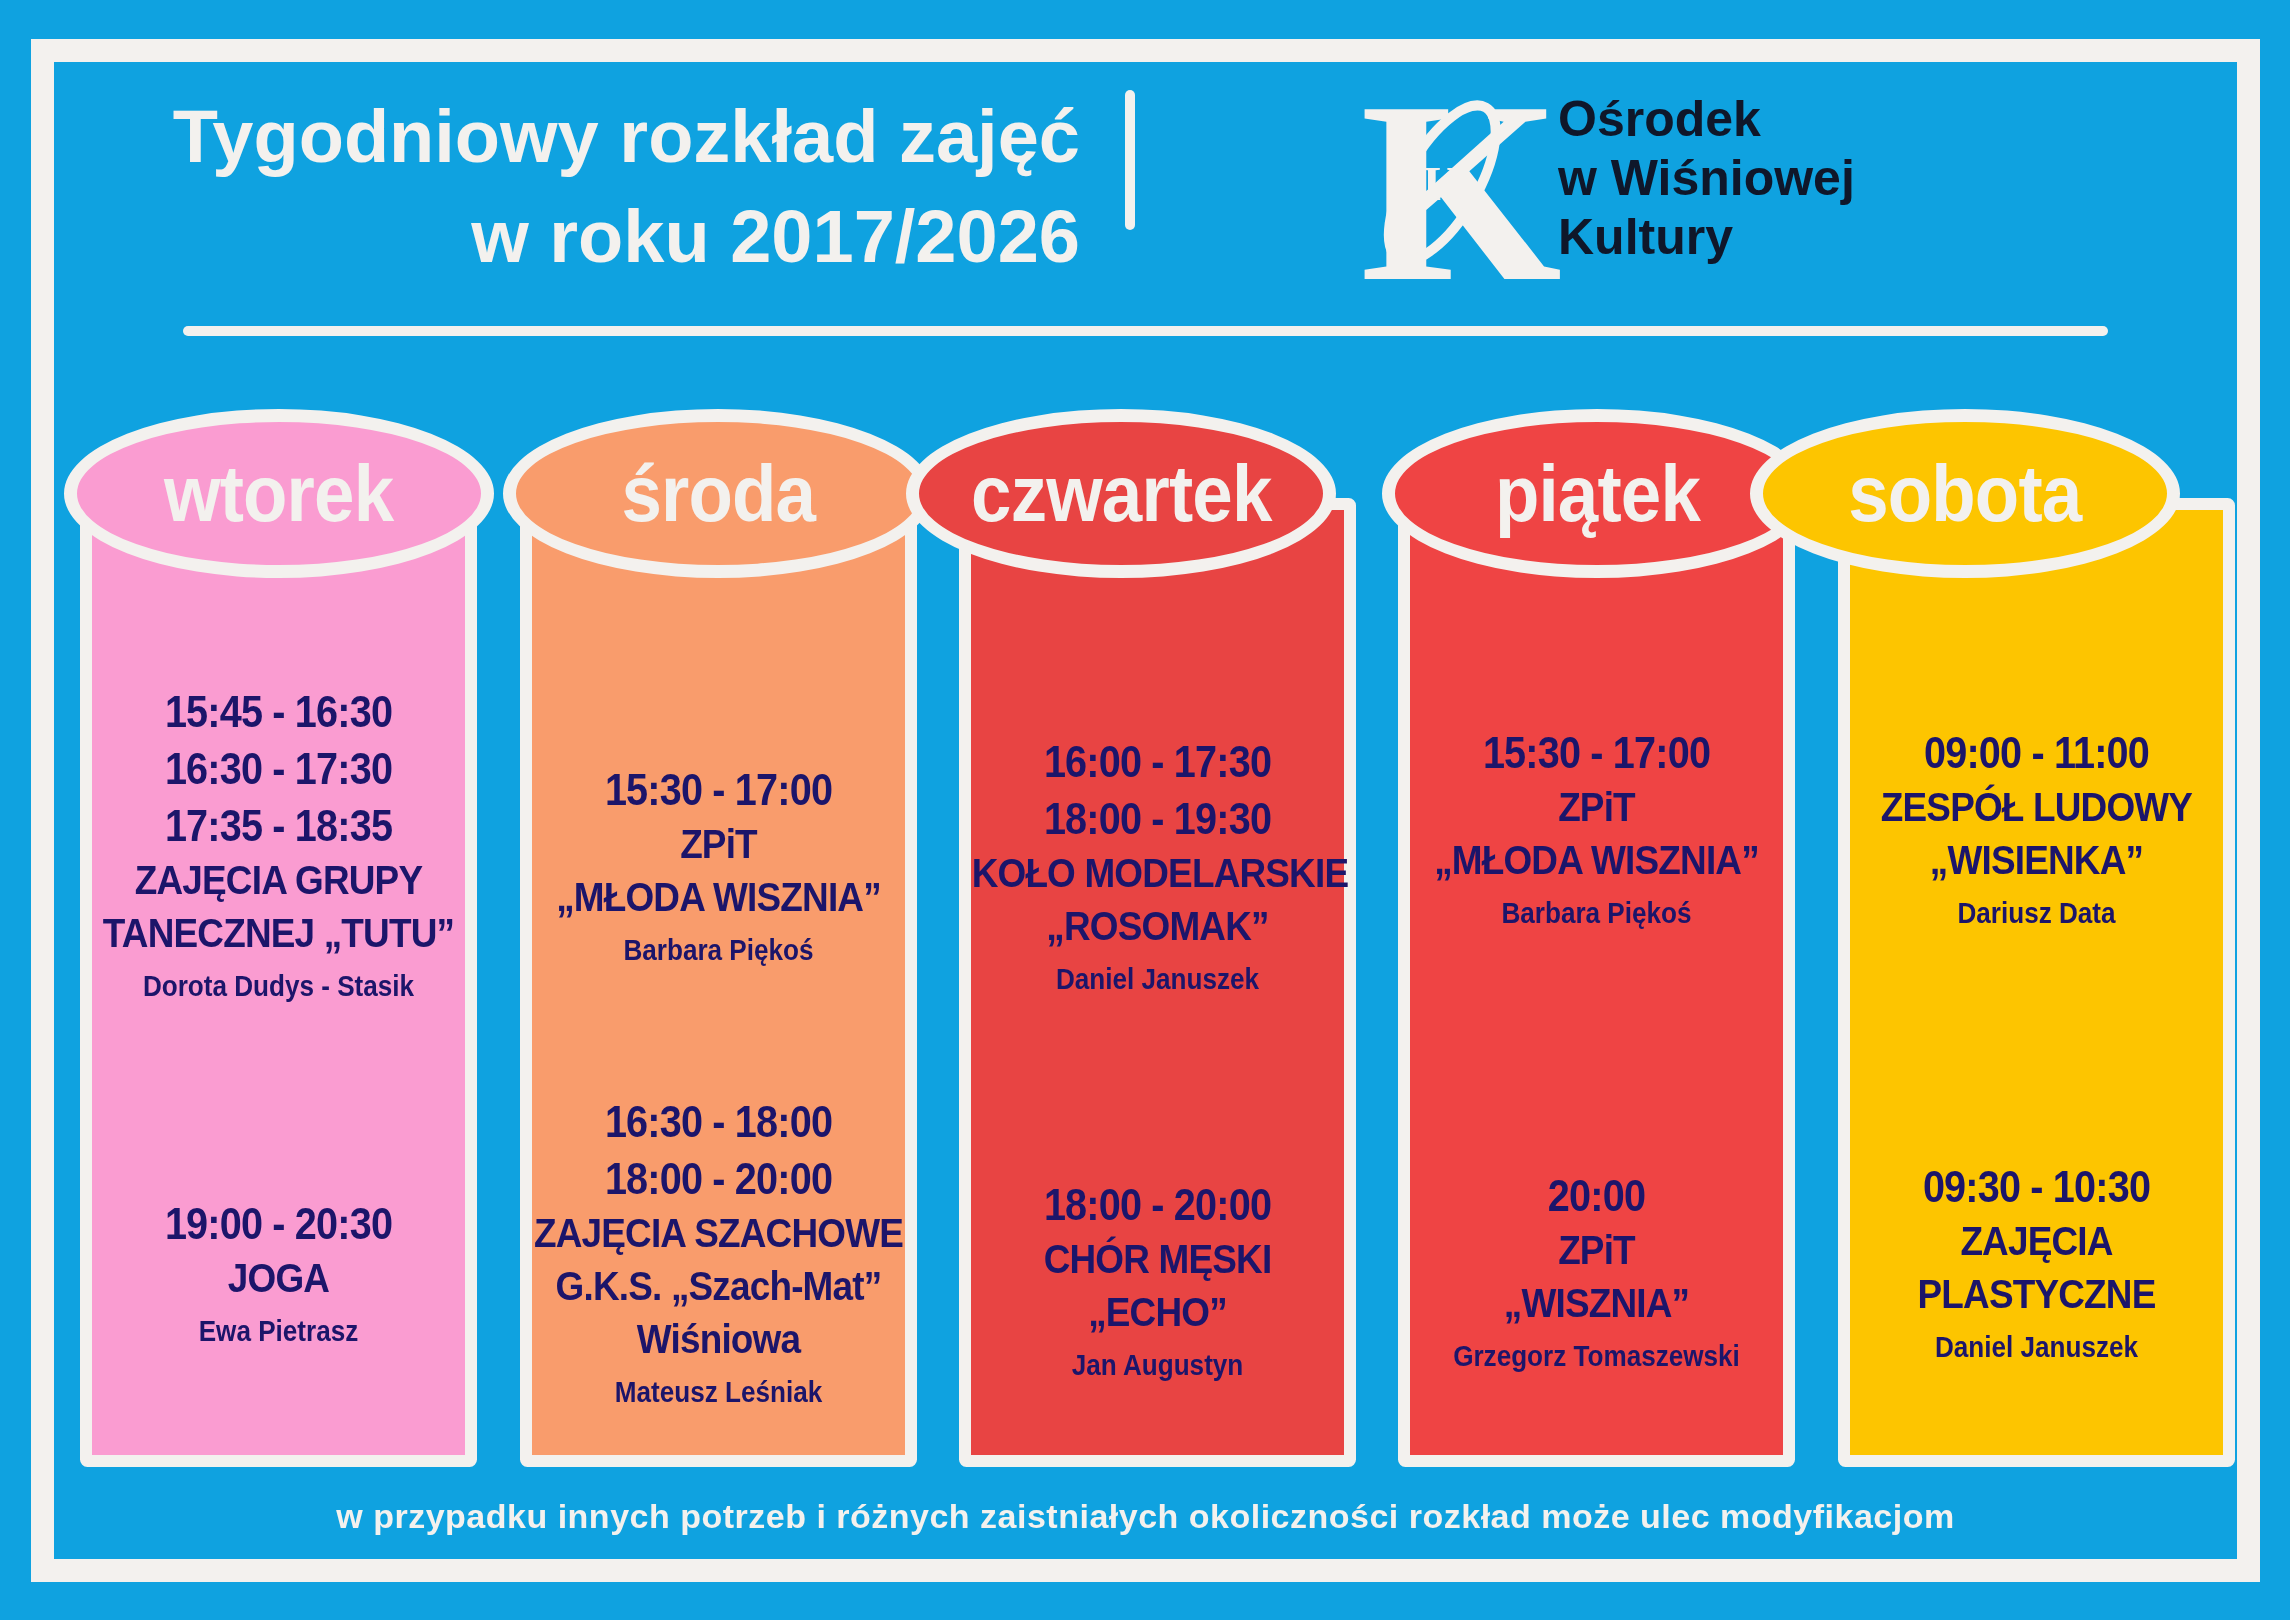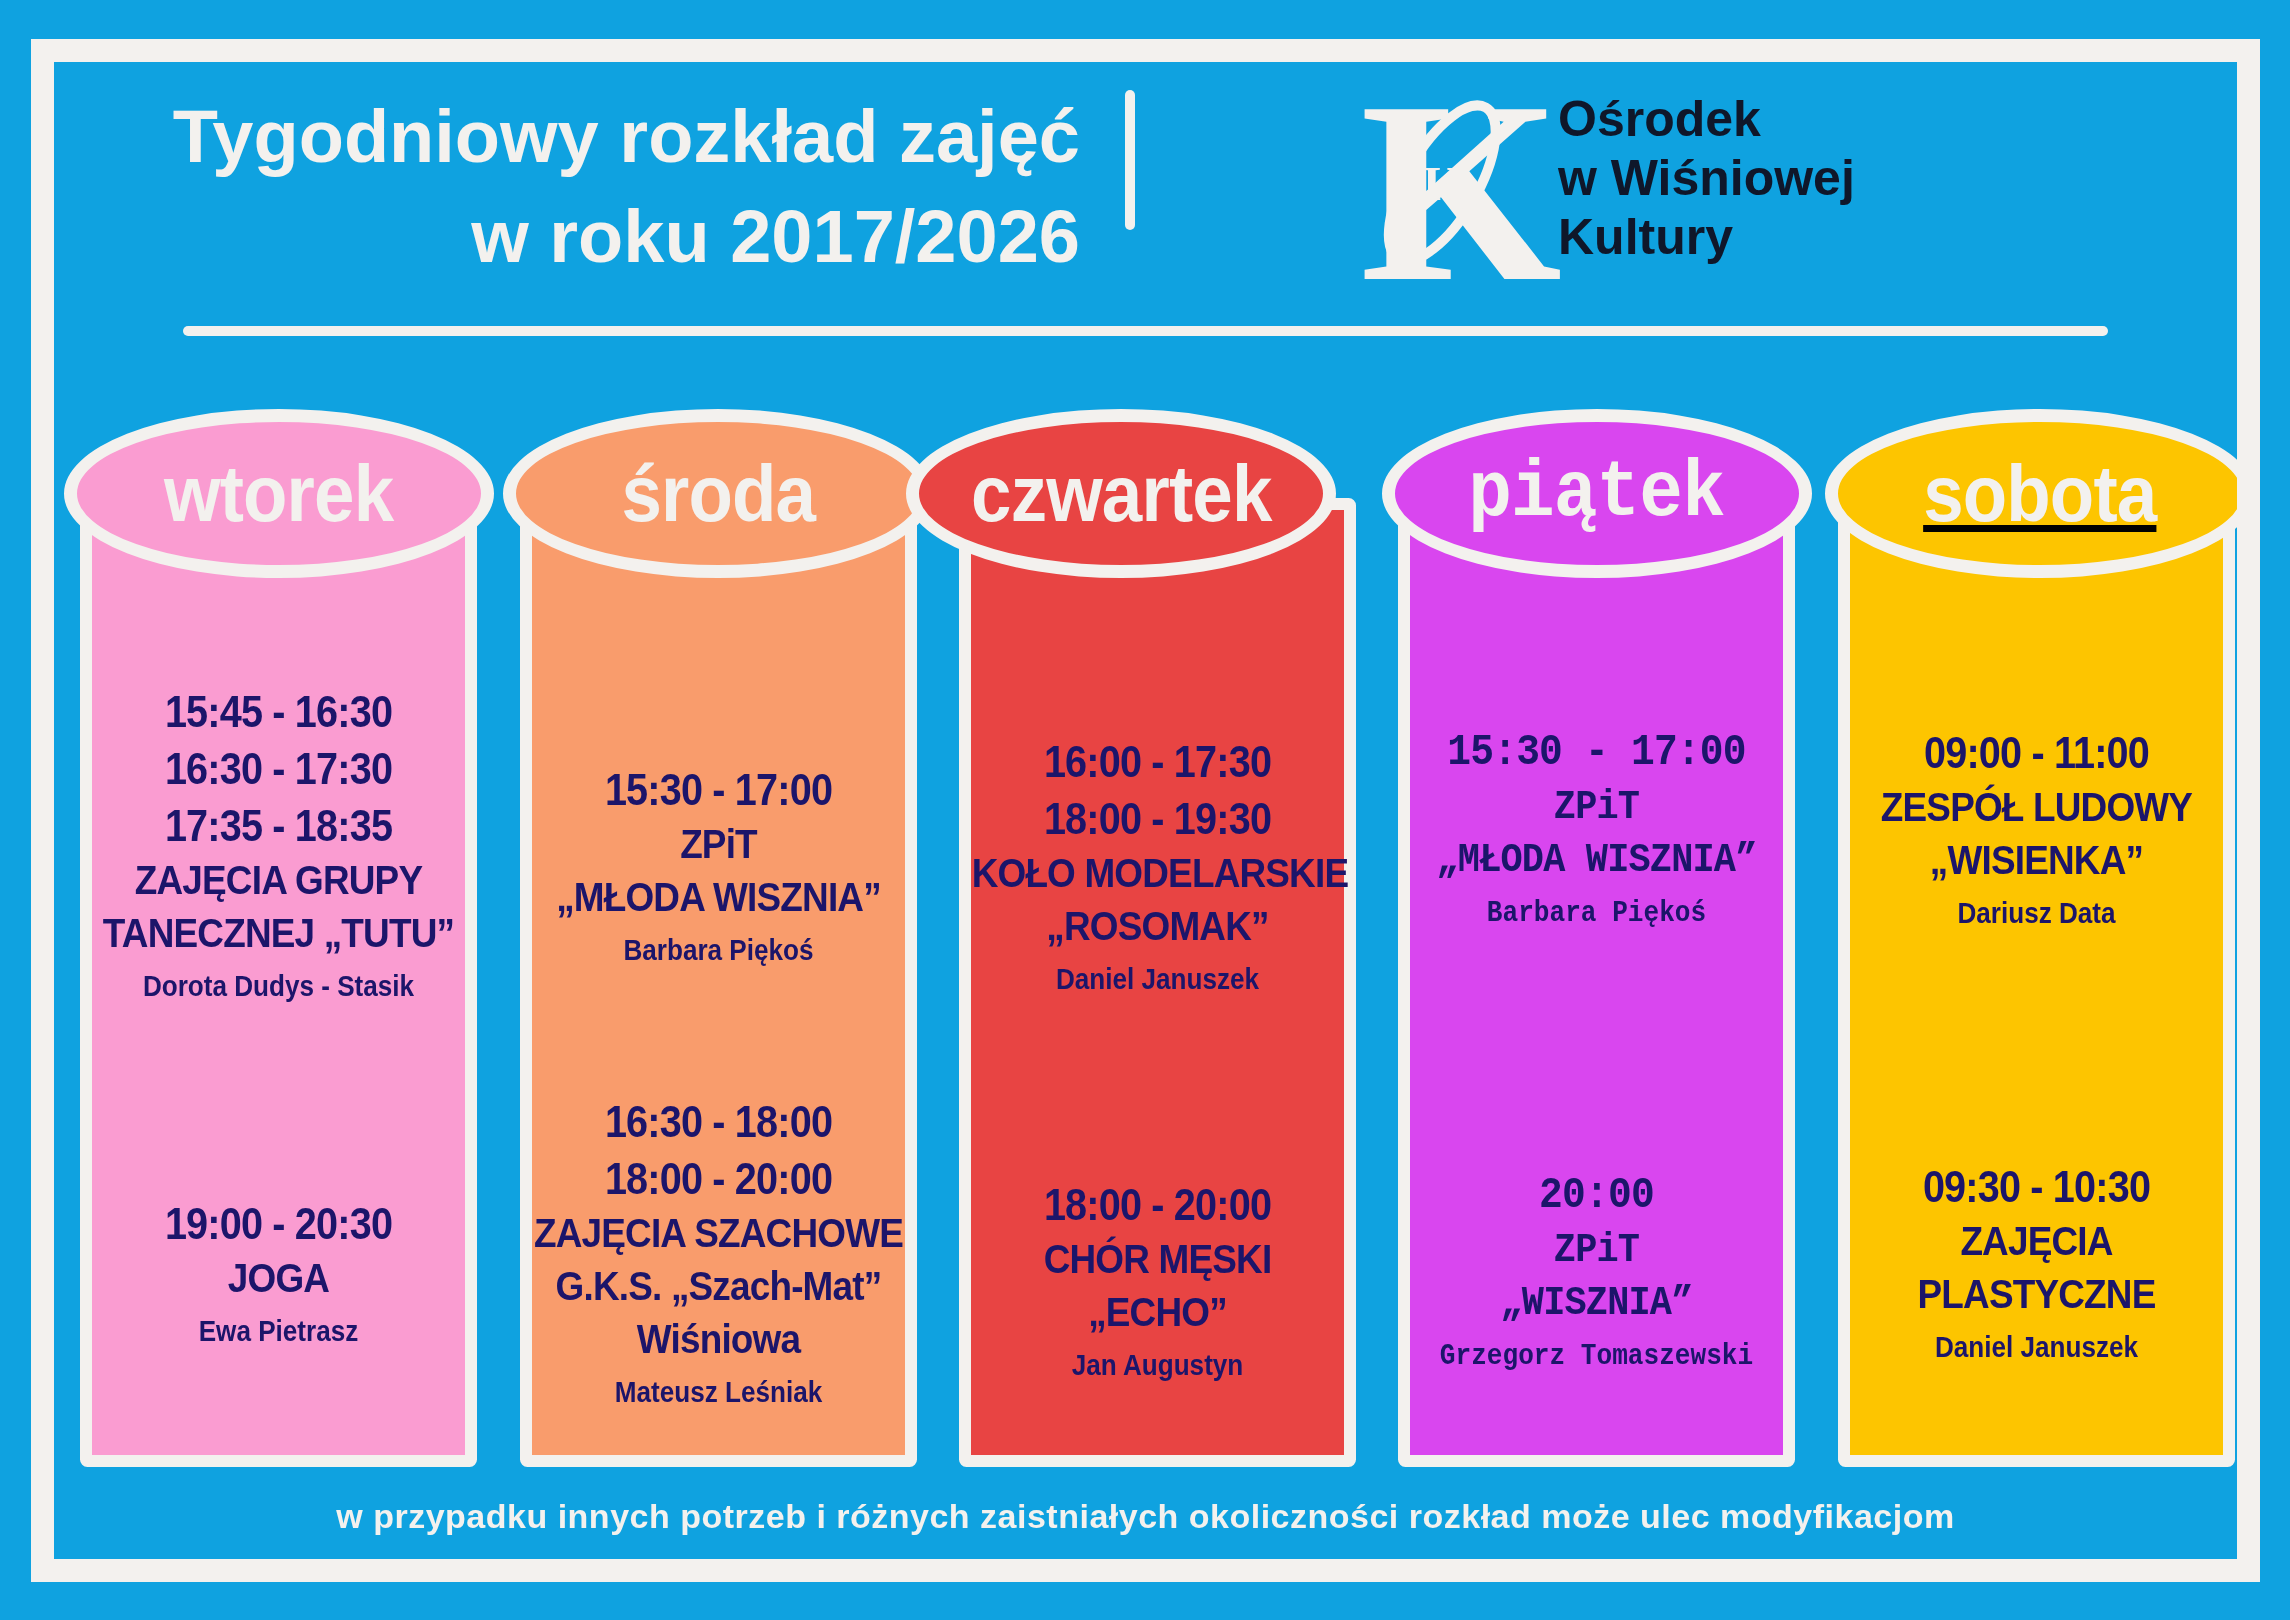--- a/index.html
+++ b/index.html
@@ -39,25 +39,25 @@
   }
   .col-ellipse{
     position:absolute;top:409px;width:430px;height:169px;
     border:13px solid #F3F1EE;border-radius:50%;box-sizing:border-box;z-index:2;
     display:flex;align-items:center;justify-content:center;
   }
   .c1 .col-body{left:80px;}   .c1 .col-ellipse{left:64px;}
   .c2 .col-body{left:520px;}  .c2 .col-ellipse{left:503px;}
   .c3 .col-body{left:959px;} .c3 .col-ellipse{left:906px;}
   .c4 .col-body{left:1398px;} .c4 .col-ellipse{left:1382px;}
-  .c5 .col-body{left:1838px;} .c5 .col-ellipse{left:1825px;text-decoration:underline;}
+  .c5 .col-body{left:1838px;} .c5 .col-ellipse{left:1750px;}
   .theme-pink   .col-body,.theme-pink   .col-ellipse{background:#FA9CD1;justify-content:center;}
   .theme-orange .col-body,.theme-orange .col-ellipse{background:#F99C6C;}
   .theme-red    .col-body,.theme-red    .col-ellipse{background:#E84443;}
-  .theme-green  .col-body,.theme-green  .col-ellipse{background:#d946ef;font-family:Liberation Mono, monospace;}
+  .theme-green  .col-body,.theme-green  .col-ellipse{background:#ef4444;}
   .theme-yellow .col-body,.theme-yellow .col-ellipse{background:#FDC500;}
   .day{
     color:#F3F1EE;font-weight:700;font-size:79px;letter-spacing:-0.9px;
     transform:scaleX(0.92);white-space:nowrap;
   }
   
   .block{
     position:absolute;left:-20px;right:-20px;text-align:center;
     color:#1C156A;font-weight:700;transform:scaleX(0.9);
   }

